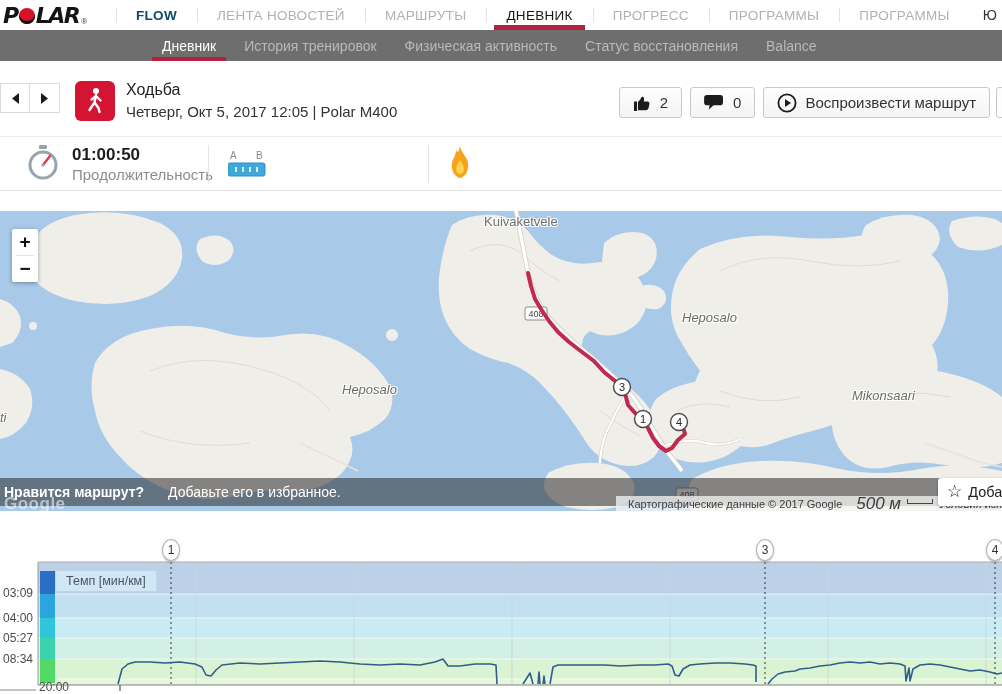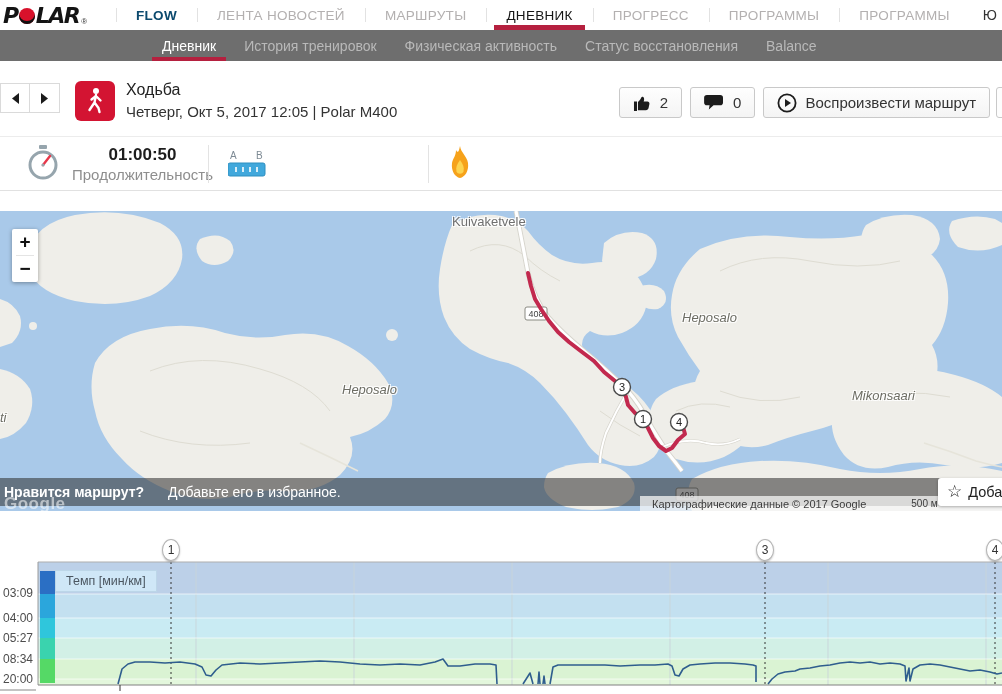--- a/index.html
+++ b/index.html
@@ -32,41 +32,41 @@
   .pager .pbtn { width:30px; height:30px; background:#fff; border:1px solid #dadada; display:flex; align-items:center; justify-content:center; cursor:pointer; }
   .pager .pbtn + .pbtn { border-left:none; }
   .sport-icon { position:absolute; left:75px; top:20px; width:40px; height:40px; background:#d31432; border-radius:6px; display:flex; align-items:center; justify-content:center; }
   .header-title { position:absolute; left:126px; top:20px; font-size:16px; color:#222; }
   .header-sub { position:absolute; left:126px; top:42px; font-size:15px; color:#333;text-align:center; }
   .header-actions { position:absolute; right:12px; top:26px; display:flex; gap:8px; }
   .btn { height:31px; background:linear-gradient(#fefefe,#f4f4f4); border:1px solid #c9c9c9; border-radius:3px; display:flex; align-items:center; gap:8px; padding:0 13px; font-size:15px; color:#333; cursor:pointer; white-space:nowrap; }
   .btn-sliver { position:absolute; left:996px; top:26px; width:8px; height:31px; background:#fdfdfd; border:1px solid #c9c9c9; border-radius:3px 0 0 3px; }
 
   
-  .statsbar { height:55px; border-top:1px solid #ececec; border-bottom:1px solid #e1e1e1; position:relative; background:#fff;text-align:center; }
+  .statsbar { height:55px; border-top:1px solid #ececec; border-bottom:1px solid #e1e1e1; position:relative; background:#fff; }
   .stat { position:absolute; top:7px; display:flex; gap:12px; }
   .stat-text .stat-value { font-size:17px; font-weight:bold; color:#1d1d1d; line-height:21px; }
   .stat-text .stat-label { font-size:15px; color:#8e8e8e; line-height:19px; }
   .stat-divider { position:absolute; top:8px; width:1px; height:38px; background:#e3e3e3; }
 
   
   .map { position:relative; margin-top:20px; height:300px; background:#a9c9e9; overflow:hidden; }
   .map svg.mapcanvas { position:absolute; left:0; top:0; }
   .map-zoom { position:absolute; left:12px; top:18px; width:26px; background:#fff; border-radius:2px; box-shadow:0 1px 4px rgba(0,0,0,.35); z-index:5; }
   .map-zoom .zbtn { width:26px; height:26px; display:flex; align-items:center; justify-content:center; font-size:19px; font-weight:bold; color:#111; cursor:pointer; }
   .map-zoom .zdiv { height:1px; background:#e4e4e4; margin:0 4px; }
   .map-label { position:absolute; font-size:13px; font-style:italic; color:#6d6d64; z-index:3;
     text-shadow:1px 1px 0 rgba(255,255,255,.9), -1px -1px 0 rgba(255,255,255,.9), 1px -1px 0 rgba(255,255,255,.9), -1px 1px 0 rgba(255,255,255,.9); }
-  .map-label.locality { font-style:normal; color:#6f6f6f; }
+  .map-label.locality { font-style:normal; color:#6f6f6f;margin-left:32px; }
   .likes-band { position:absolute; left:0; right:0; top:267px; height:28px; background:rgba(44,44,44,.55); color:#fff; display:flex; align-items:center; gap:24px; padding-left:4px; font-size:14px; z-index:4; }
   .likes-band .q { font-weight:bold; }
   .gwatermark { position:absolute; left:4px; top:283px; font-size:17px; font-weight:bold; letter-spacing:.5px; color:rgba(255,255,255,.55); z-index:5; cursor:pointer; }
-  .attr-strip { position:absolute; left:640px; right:0; top:285px; height:15px; background:rgba(245,245,245,.75); z-index:6; display:flex; align-items:center; white-space:nowrap; overflow:hidden;gap:31px; }
+  .attr-strip { position:absolute; left:616px; right:0; top:285px; height:15px; background:rgba(245,245,245,.75); z-index:6; display:flex; align-items:center; white-space:nowrap; overflow:hidden; }
   .attr-text { font-size:11px; color:#3c3c3c; margin-left:12px; }
-  .scale-label { font-size:10px; color:#3c3c3c; margin-left:14px; }
+  .scale-label { font-size:17px; color:#3c3c3c; margin-left:14px;font-style:italic; }
   .scale-bar { width:66px; height:5px; border-left:1px solid #444; border-right:1px solid #444; border-bottom:1px solid #444; margin:0 6px 4px 6px; }
   .terms { font-size:11px; color:#3c3c3c; cursor:pointer; }
   .fav-btn { position:absolute; left:938px; top:267px; height:28px; width:80px; background:#fff; border-radius:3px 0 0 3px; box-shadow:0 1px 3px rgba(0,0,0,.3); display:flex; align-items:center; gap:6px; padding-left:9px; font-size:14.5px; color:#222; z-index:7; cursor:pointer; }
   .fav-btn .star { font-size:17px; line-height:17px; position:relative; top:-1px; }
 
   
   .chart { position:relative; margin-top:10px; height:174px; }
   .chart svg.chartcanvas { position:absolute; left:0; top:0; }
   .lap-badge { position:absolute; top:18px; width:18px; height:22px; background:#fff; border:1px solid #b4b4b4; border-radius:50%; box-shadow:0 1px 2px rgba(0,0,0,.25); display:flex; align-items:center; justify-content:center; font-size:12px; color:#333; z-index:3; }
   .ytick { position:absolute; left:0; width:33px; text-align:right; font-size:12px; color:#4c4c4c; z-index:2; }
@@ -343,16 +343,16 @@
   </svg>
 
   <div class="lap-badge" style="left:162px;">1</div>
   <div class="lap-badge" style="left:756px;">3</div>
   <div class="lap-badge" style="left:986px;">4</div>
 
   <div class="ytick" style="top:65px;">03:09</div>
   <div class="ytick" style="top:90px;">04:00</div>
   <div class="ytick" style="top:110px;">05:27</div>
   <div class="ytick" style="top:131px;">08:34</div>
-  <div class="ytick" style="top:151px;">20:00</div>
+  <div class="ytick" style="top:159px;margin-left:36px;">20:00</div>
 
   <div class="pace-legend">Темп [мин/км]</div>
 </div>
 
 </body></html>

